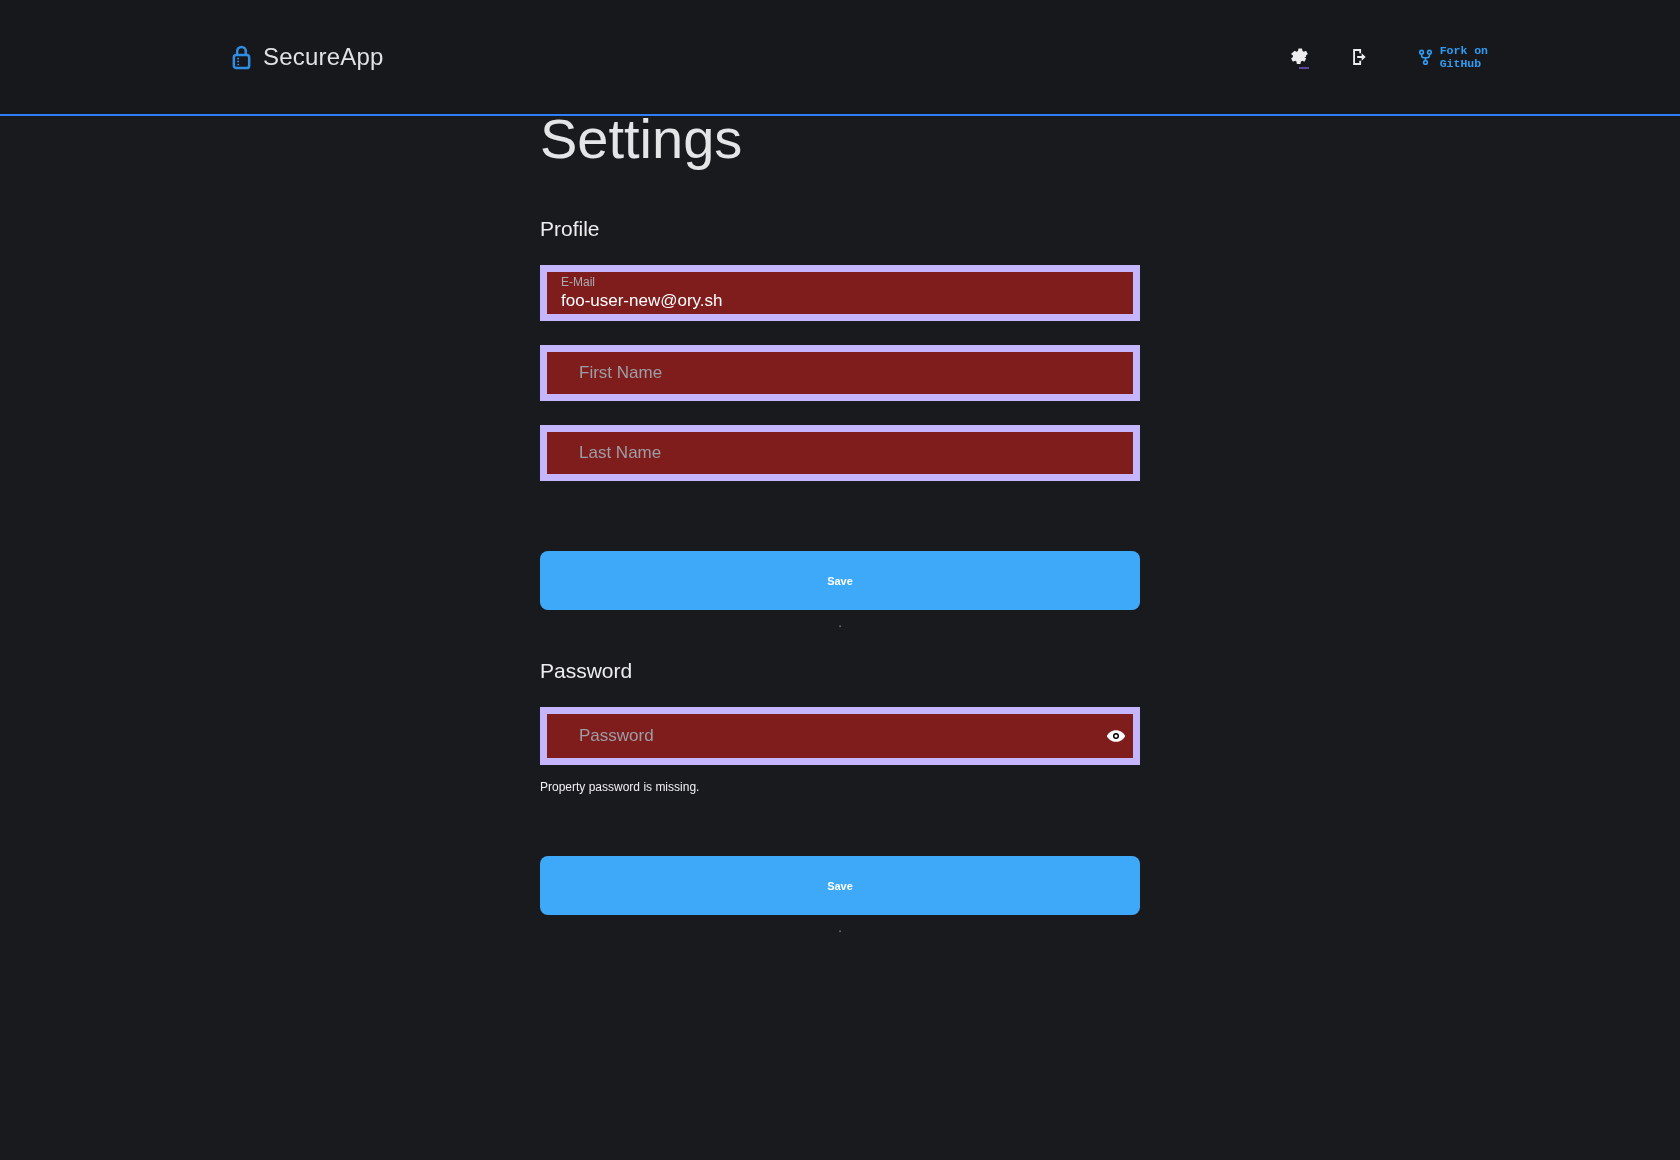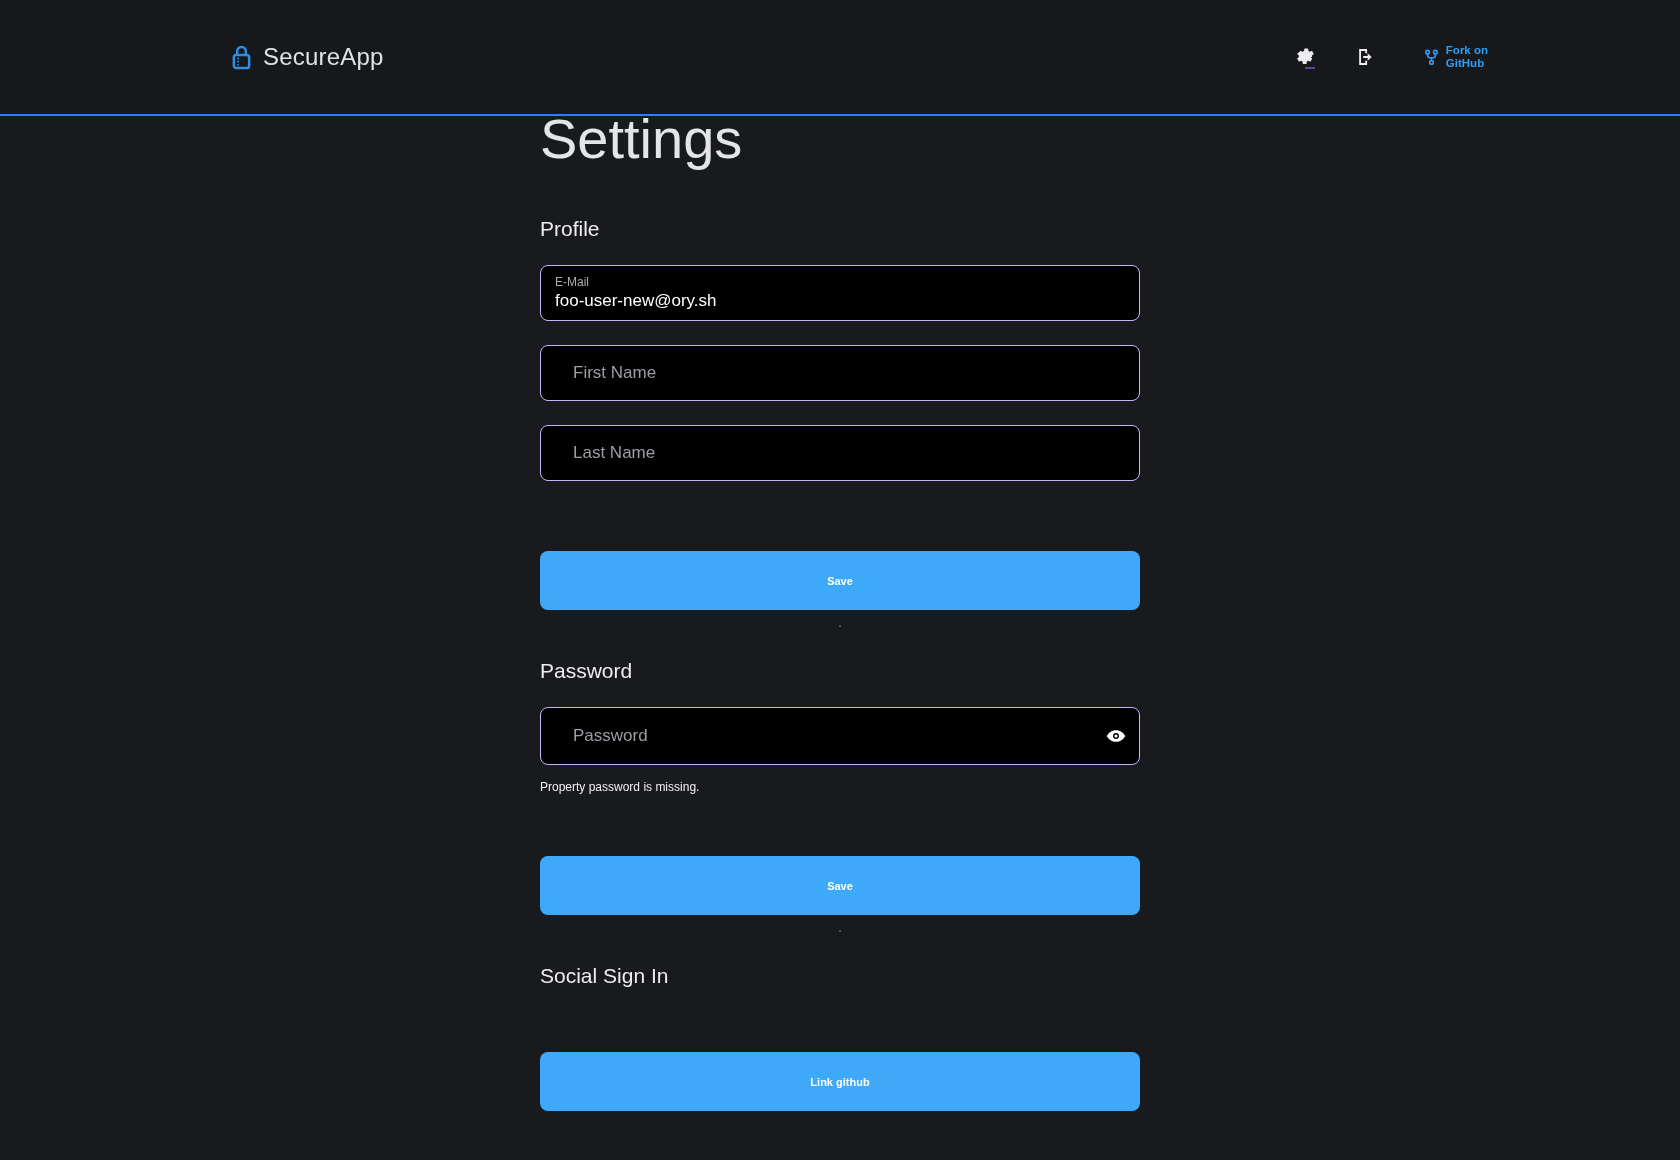--- a/index.html
+++ b/index.html
@@ -15,21 +15,21 @@
     height:116px;
     background:#17181c;
     border-bottom:2px solid #2d7ff9;
     display:flex;
     align-items:center;
     justify-content:space-between;
     padding:0 192px 0 230px;
   }
   .brand { display:flex; align-items:center; gap:10px; cursor:pointer; }
   .brand-name { font-size:24px; color:#dfe1e4; letter-spacing:0.2px; }
-  .nav-right { display:flex; align-items:center; gap:40px; }
+  .nav-right { display:flex; align-items:center; gap:40px;font-family:Liberation Mono, monospace; }
   .icon-btn {
     background:none; border:none; cursor:pointer; padding:0;
     display:flex; flex-direction:column; align-items:center;
   }
   .gear-underline {
     width:10px; height:2px; background:#5b4699; margin-top:2px; margin-left:10px;
   }
   .fork-link {
     display:flex; align-items:center; gap:6px; text-decoration:none; cursor:pointer;
     margin-left:8px;
@@ -46,23 +46,23 @@
   }
   .section-heading {
     font-size:21px; font-weight:400; color:#ededef; line-height:25px;
   }
   .heading-profile { margin-top:54px; }
   .heading-password { margin-top:28px; }
   .heading-social { margin-top:28px; }
 
   .field-box {
     width:100%; height:56px;
-    background:#000000;
-    border:1px solid #c4b5fd;
-    border-radius:8px;
+    background:#7f1d1d;
+    border:7px solid #c4b5fd;
+    border-radius:0;
     margin-top:24px;
   }
   .email-box {
     display:flex; flex-direction:column; justify-content:center; padding:0 14px;
   }
   .field-label { font-size:12px; color:#a9acb1; line-height:15px; }
   .email-box input {
     background:transparent; border:none; outline:none;
     color:#fff; font-size:17px; font-family:"Liberation Sans", sans-serif;
     line-height:21px; width:100%;
@@ -187,17 +187,13 @@
         </span>
       </button>
     </div>
 
     <div class="error-msg">Property password is missing.</div>
 
     <button class="btn btn-save-password">Save</button>
     <div class="tiny-dot">.</div>
   </section>
 
-  <section>
-    <h2 class="section-heading heading-social">Social Sign In</h2>
-    <button class="btn btn-link-github">Link github</button>
-  </section>
 </main>
 
 </body></html>

